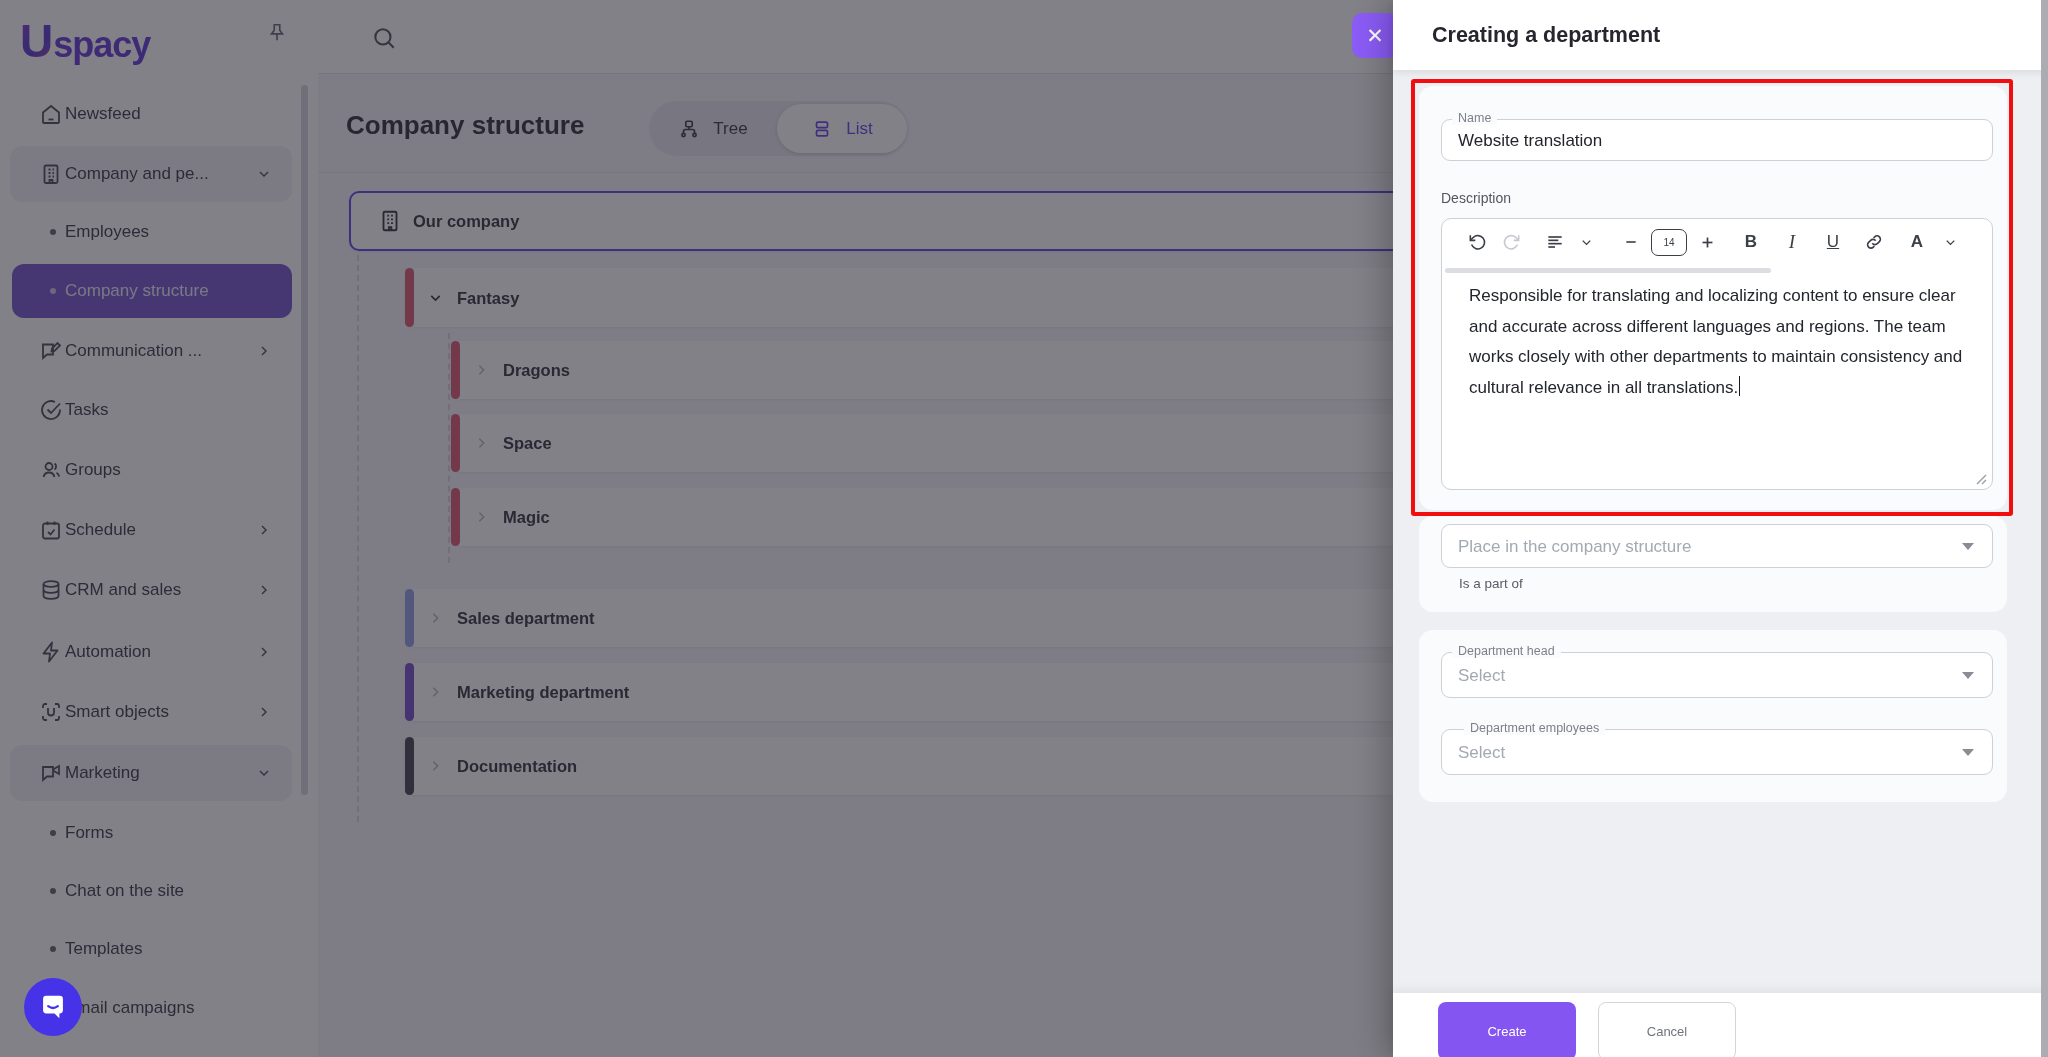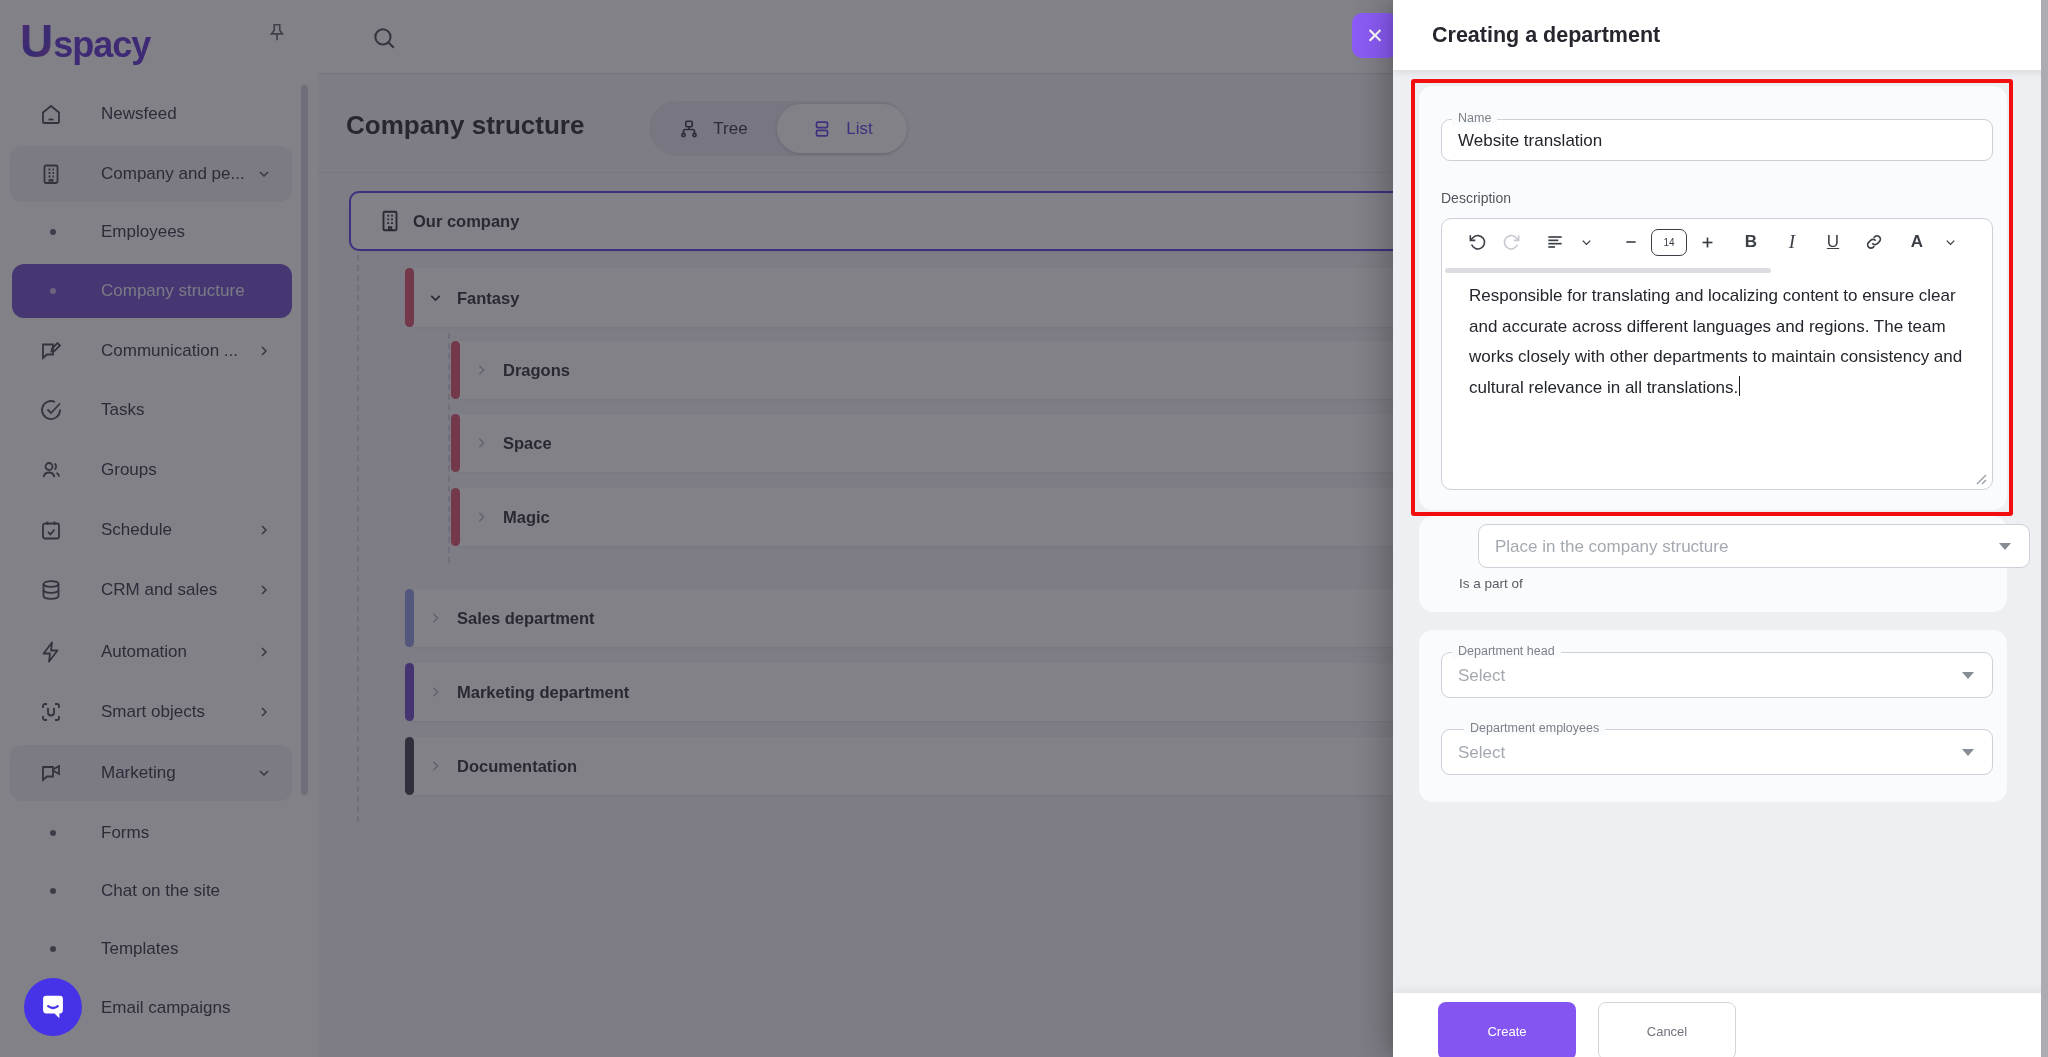--- a/index.html
+++ b/index.html
@@ -7,21 +7,21 @@
   #stage{position:relative;width:2048px;height:1057px;background:#14b8a6;overflow:hidden;}
   svg{display:block;}
 
   
   .sidebar{position:absolute;left:0;top:0;width:318px;height:1057px;background:#ffffff;z-index:1;}
   .logo{position:absolute;left:20px;top:14px;font-size:36px;font-weight:700;letter-spacing:-1px;color:#6b3fd4;}
   .logo .logo-u{font-size:46px;background:linear-gradient(135deg,#8a46c9,#5b3fd0 60%,#b94f9e);-webkit-background-clip:text;background-clip:text;color:transparent;margin-right:1px;}
   .pin{position:absolute;left:266px;top:22px;color:#6f6c78;}
   .nav-item{position:absolute;left:0;width:318px;height:58px;display:flex;align-items:center;color:#46424e;font-size:17px;}
   .nav-item .nicon{position:absolute;left:39px;width:24px;height:24px;color:#54515c;}
-  .nav-item .nlabel{position:absolute;left:65px;white-space:nowrap;max-width:190px;overflow:hidden;margin-left:36px;}
+  .nav-item .nlabel{position:absolute;left:65px;white-space:nowrap;max-width:190px;overflow:hidden;}
   .nav-item .chev{position:absolute;right:46px;color:#5a5762;}
   .nav-pill{position:absolute;left:10px;width:282px;height:56px;background:#f1f0f4;border-radius:12px;}
   .nav-active-pill{position:absolute;left:12px;width:280px;height:54px;background:#7a5cd0;border-radius:12px;}
   .sub .dot{position:absolute;left:50px;width:6px;height:6px;border-radius:50%;background:#6b6874;}
   .sub .nlabel{left:65px;}
   .active-item{color:#efeaf8;}
   .active-item .dot{background:#cfc3ee;}
   .side-scroll{position:absolute;left:301px;top:85px;width:7px;height:710px;border-radius:4px;background:#d7d5dd;}
 
   
@@ -471,21 +471,21 @@
       <div class="desc-text"><span>Responsible for translating and localizing content to ensure clear and accurate across different languages and regions. The team works closely with other departments to maintain consistency and cultural relevance in all translations.</span><span class="cursor"></span></div>
       <span class="resize-h">
           <svg width="14" height="14" viewBox="0 0 14 14" stroke="currentColor" stroke-width="1.4">
             <line x1="4" y1="13" x2="13" y2="4"></line>
             <line x1="9" y1="13" x2="13" y2="9"></line>
           </svg>
         </span>
     </div>
 
     <div class="card card2">
-      <div class="fld" style="left:22px;top:8px;width:552px;height:44px;margin-left:37px;">
+      <div class="fld" style="left:22px;top:8px;width:552px;height:44px;">
         <span class="fld-value placeholder" style="line-height:44px;">Place in the company structure</span>
         <span class="sel-caret"></span>
       </div>
       <div class="helper" style="left:40px;top:60px;">Is a part of</div>
     </div>
 
     <div class="card card3">
       <div class="fld" style="left:22px;top:22px;width:552px;height:46px;">
         <span class="fld-label" style="left:10px;top:-9px;">Department head</span>
         <span class="fld-value placeholder" style="line-height:46px;">Select</span>

